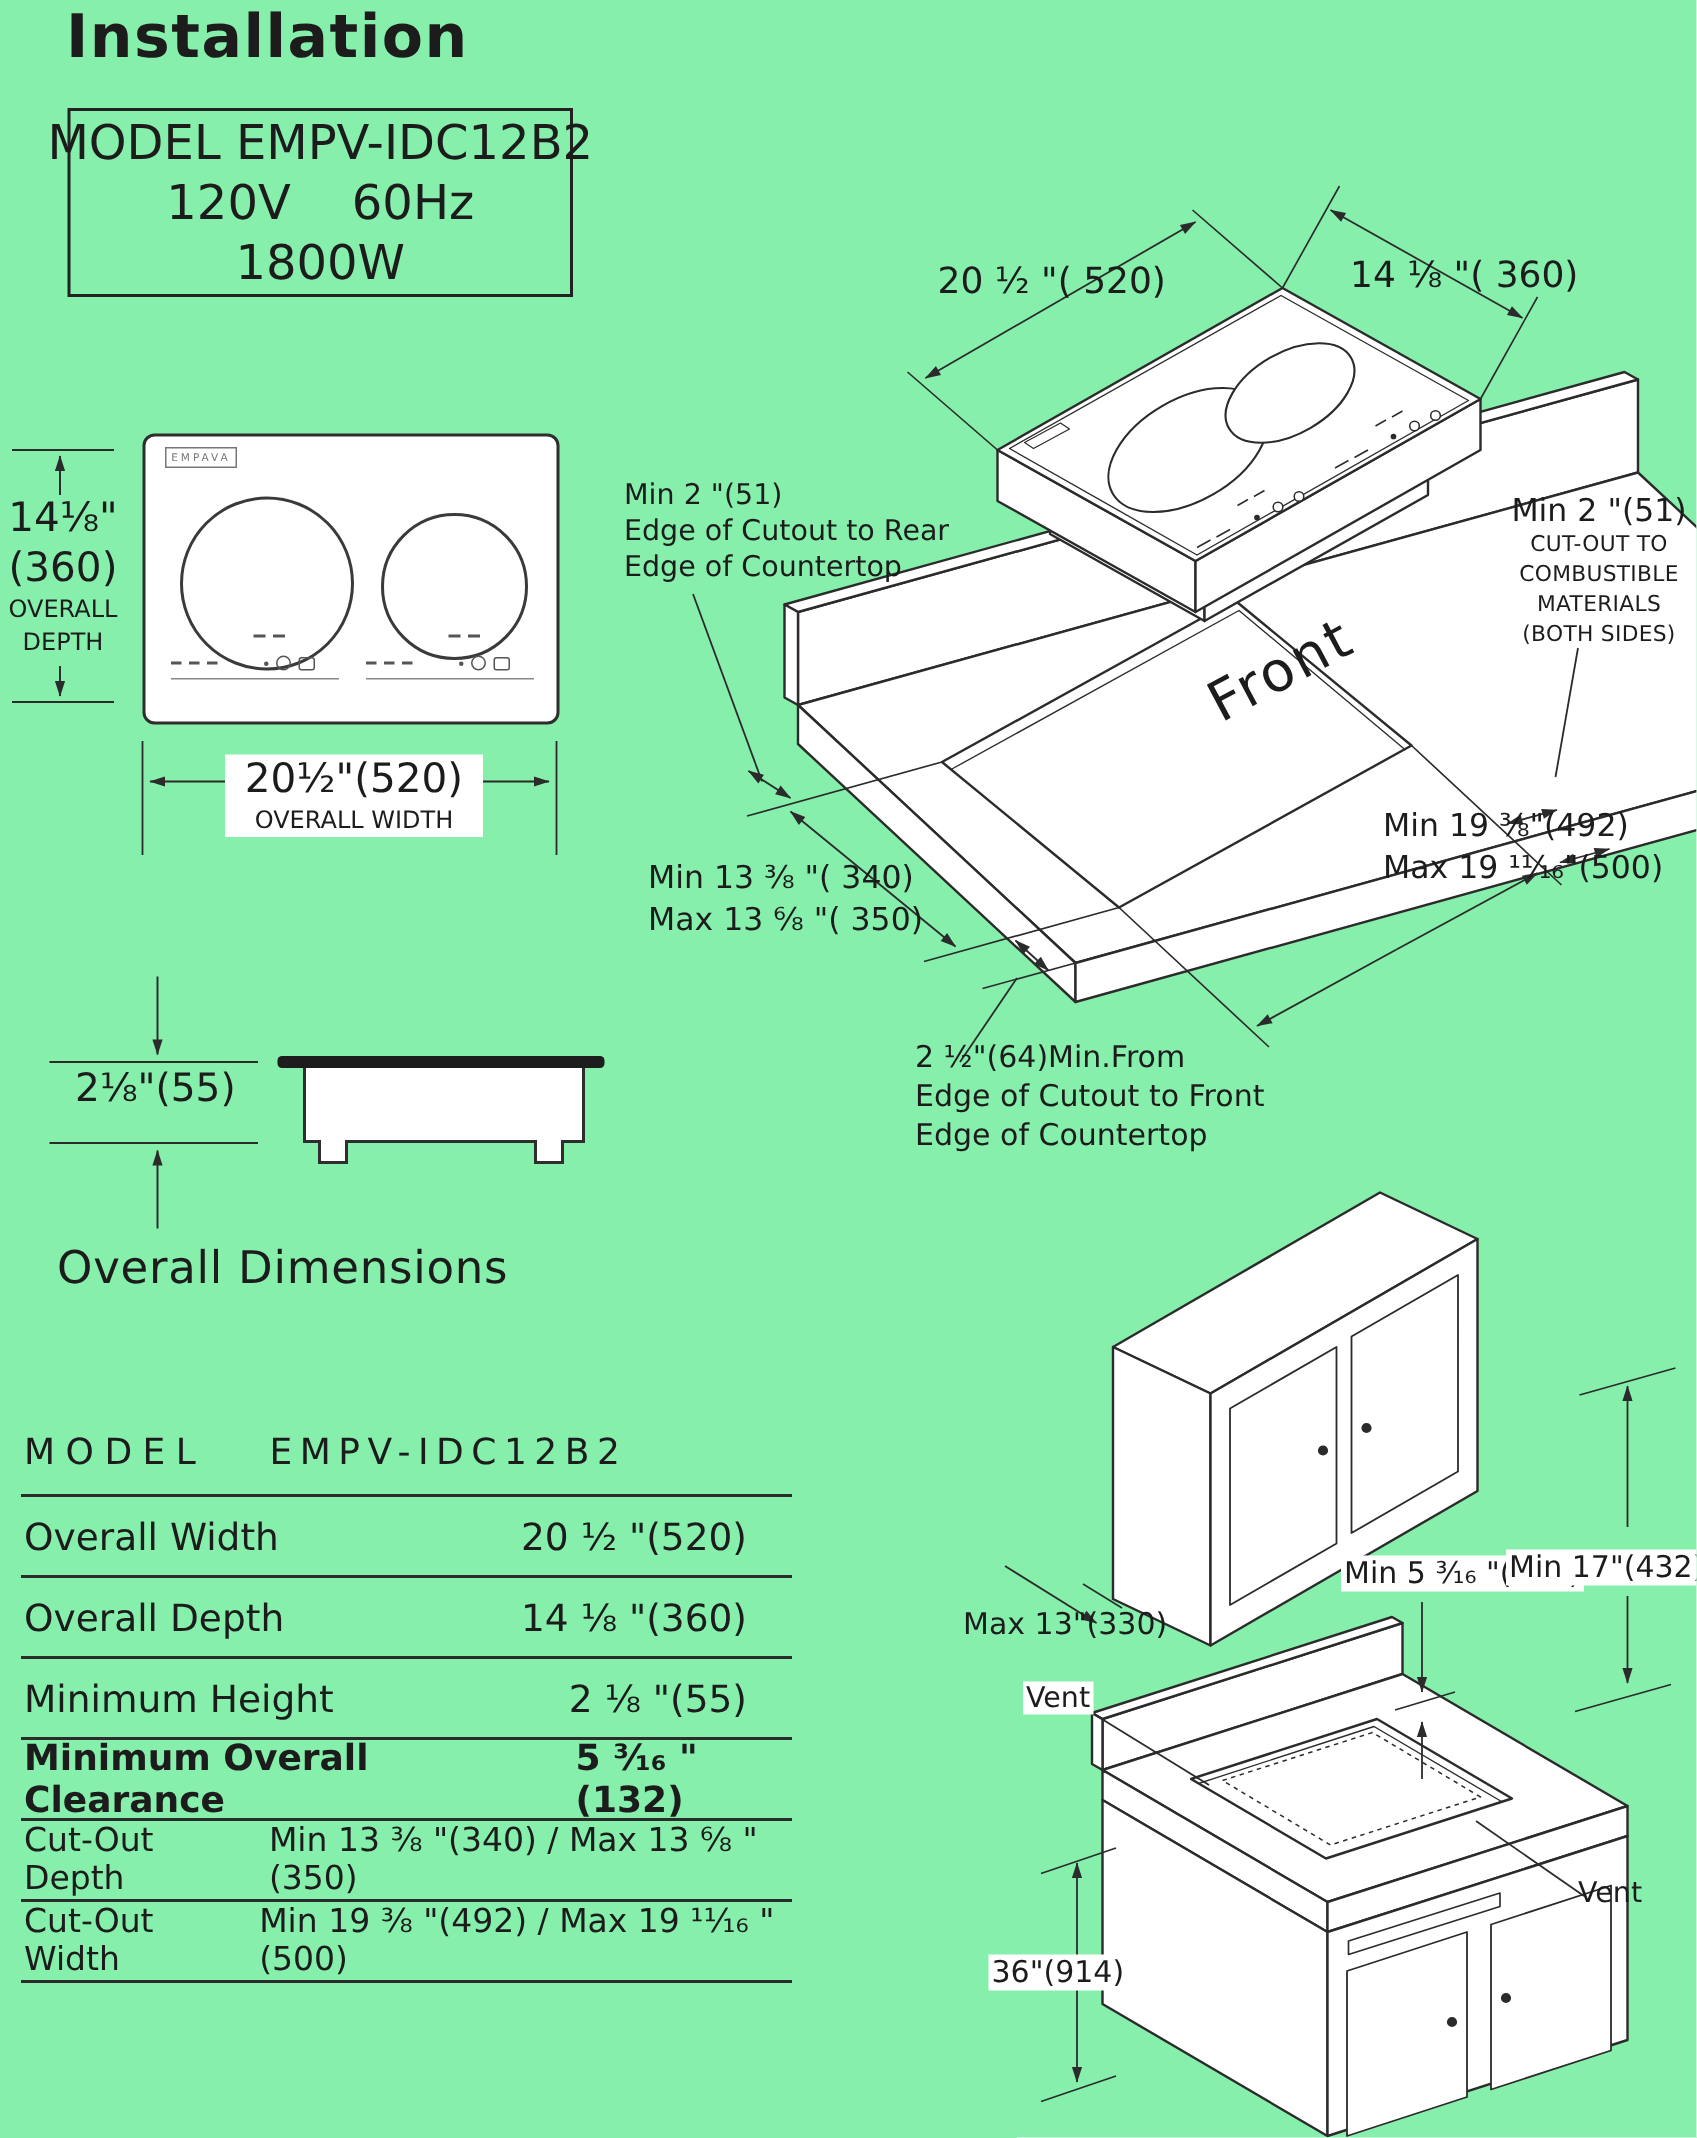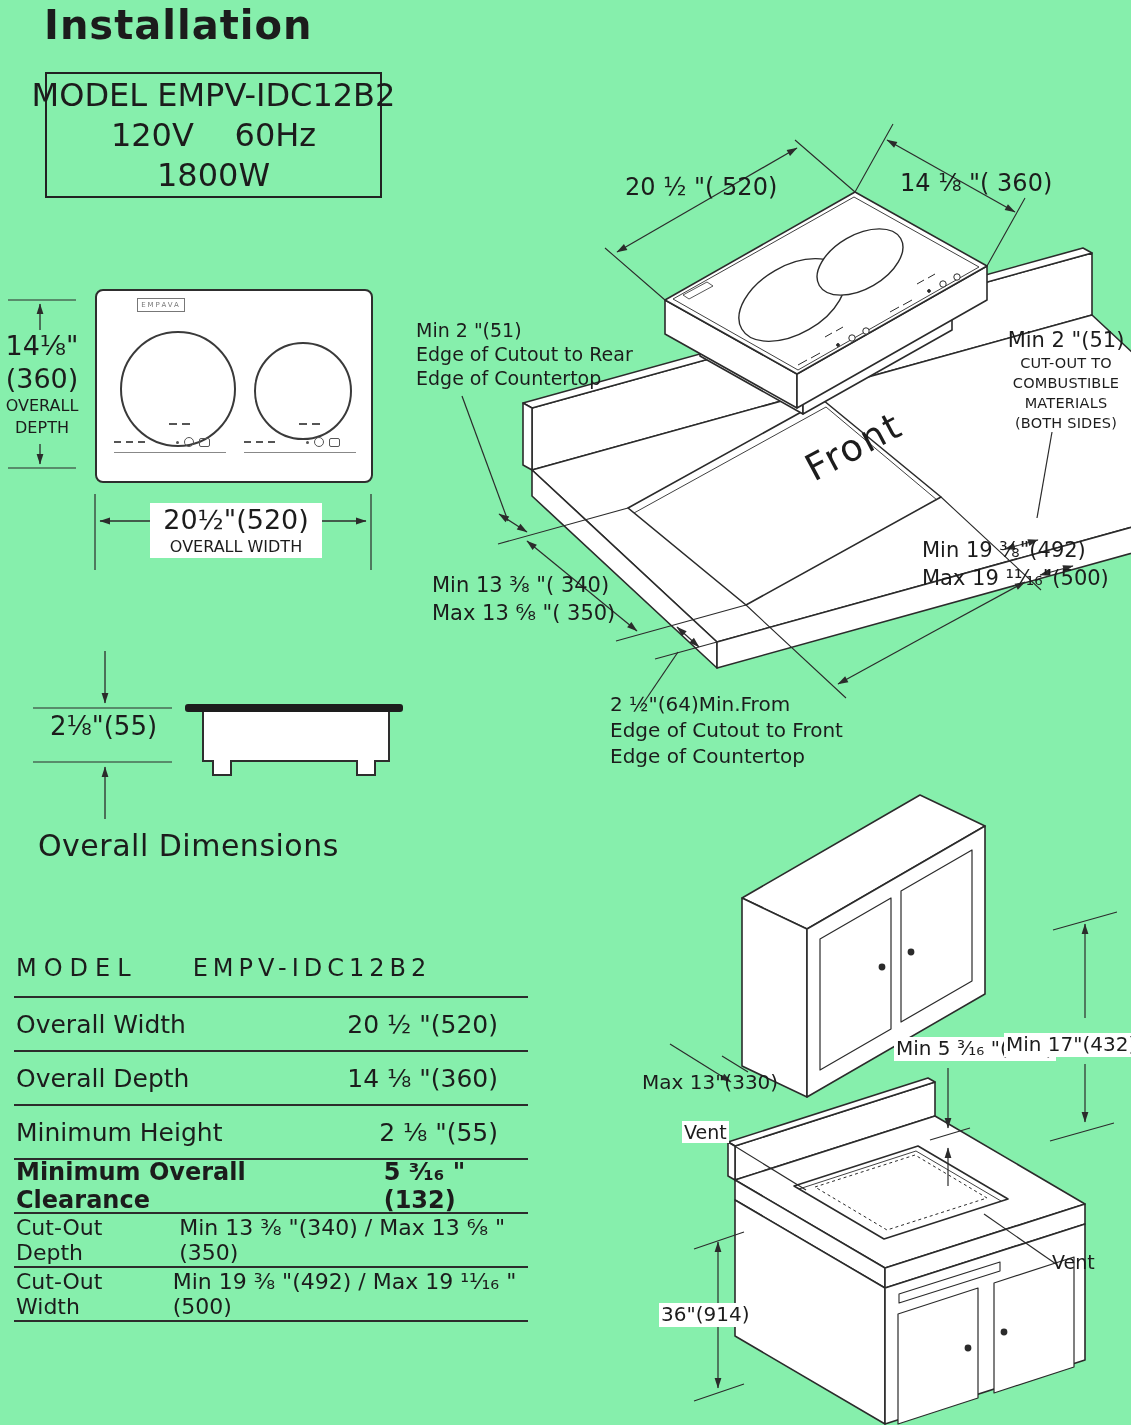--- a/index.html
+++ b/index.html
@@ -10,21 +10,21 @@
   
   .title{left:44px;top:2px;font-size:40px;font-weight:bold;letter-spacing:1px;}
   .modelbox{position:absolute;z-index:2;left:45px;top:72px;width:333px;height:122px;
             border:2px solid #222;display:flex;flex-direction:column;justify-content:center;
             align-items:center;font-size:32px;line-height:40px;}
   .model-line{white-space:pre;}
   
   .cooktop{position:absolute;z-index:2;left:95px;top:289px;width:274px;height:190px;
            border:2px solid #2e2e2e;border-radius:8px;background:#fff;}
   .logo{position:absolute;left:13px;top:7px;width:46px;height:12px;border:1px solid #777;
-        font-size:7px;letter-spacing:2px;color:#777;display:flex;align-items:center;justify-content:center;margin-left:27px;}
+        font-size:7px;letter-spacing:2px;color:#777;display:flex;align-items:center;justify-content:center;}
   .burner{position:absolute;border:2px solid #3a3a3a;border-radius:50%;}
   .b1{left:23px;top:40px;width:112px;height:112px;}
   .b2{left:157px;top:51px;width:94px;height:94px;}
   .ctrl{position:absolute;top:146px;width:112px;display:flex;align-items:center;gap:5px;
         border-bottom:1px solid #888;padding-bottom:5px;}
   .c1{left:17px}.c2{left:147px}
   .bar{width:7px;height:2px;background:#555;display:inline-block;}
   .dot{width:3px;height:3px;border-radius:50%;background:#555;display:inline-block;margin-left:26px;}
   .ring{width:8px;height:8px;border:1px solid #555;border-radius:50%;display:inline-block;}
   .sq{width:9px;height:7px;border:1px solid #555;border-radius:2px;display:inline-block;}
@@ -43,21 +43,21 @@
   .sbody{position:absolute;z-index:2;left:202px;top:712px;width:184px;height:48px;
          border:2px solid #2e2e2e;border-top:none;background:#fff;}
   .foot{position:absolute;z-index:2;top:760px;width:16px;height:14px;border:2px solid #2e2e2e;border-top:none;background:#fff;}
   .f1{left:212px}.f2{left:356px}
   .heightlbl{left:50px;top:711px;font-size:26px;}
   .odim{left:38px;top:828px;font-size:30px;letter-spacing:0.5px;}
   
   .spec{position:absolute;z-index:2;left:14px;top:948px;width:514px;font-size:25px;}
   .spec .hdr{display:flex;gap:42px;padding:6px 0 14px 2px;font-size:24px;}
   .spec .hdr .k{letter-spacing:7px;}
-  .spec .hdr .v{letter-spacing:5px;margin-left:13px;}
+  .spec .hdr .v{letter-spacing:5px;}
   .srow{display:flex;justify-content:space-between;align-items:center;height:52px;
         border-top:2px solid #2c2c2c;padding:0 30px 0 2px;}
   .srow.inline{justify-content:flex-start;gap:18px;padding-right:0;}
   .srow.last{border-bottom:2px solid #2c2c2c;}
   .srow.bold{font-weight:bold;font-size:24px;}
   .srow.sm{font-size:22px;}
   
   .fs24{font-size:24px;}
   .noteR{left:416px;top:318px;font-size:19px;line-height:24px;}
   .noteS{left:1002px;top:327px;width:128px;text-align:center;white-space:normal;}

